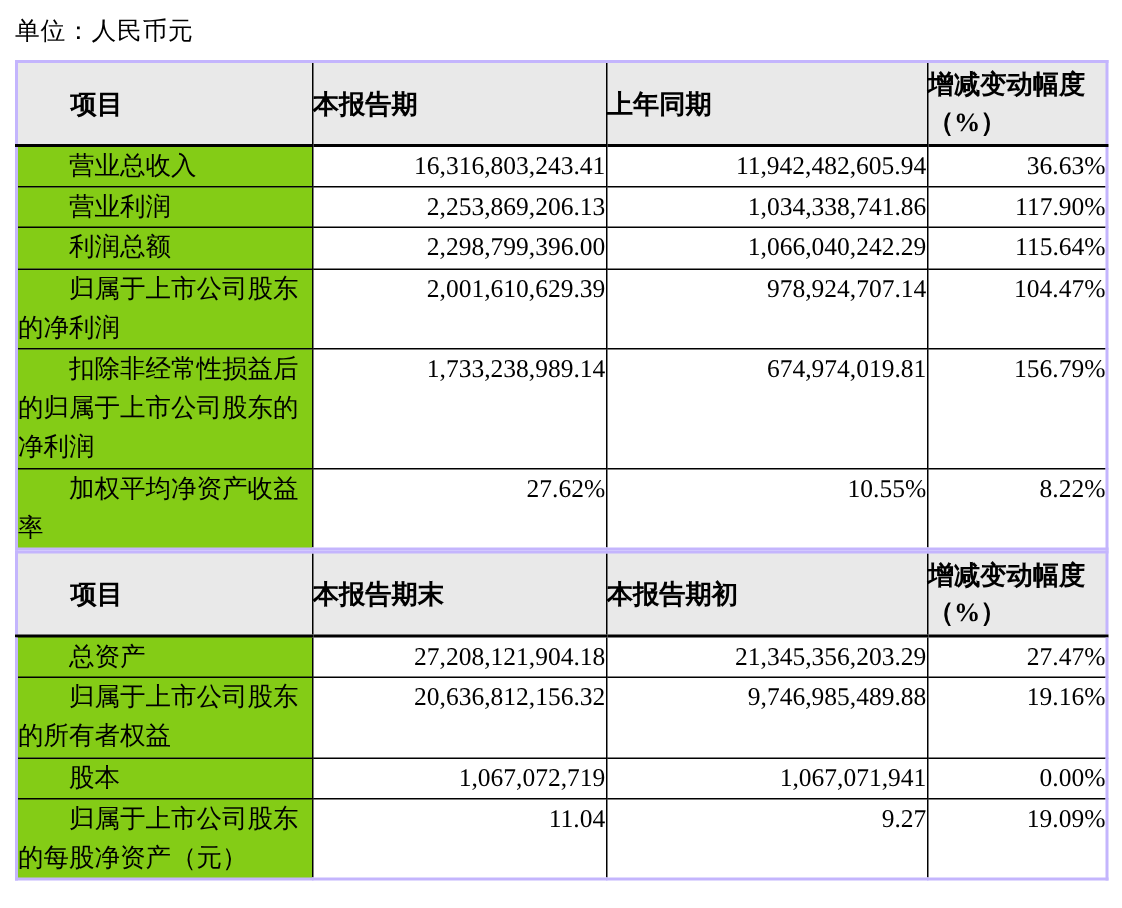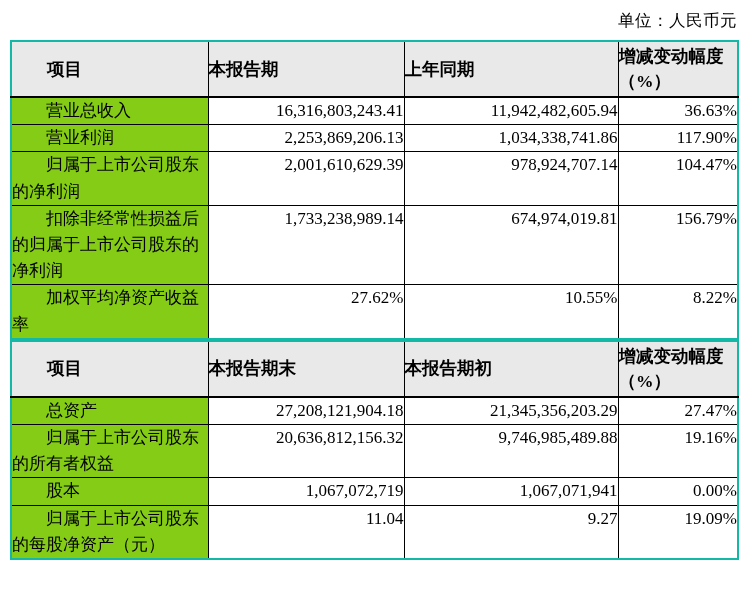--- a/index.html
+++ b/index.html
@@ -11,32 +11,31 @@
     overflow: hidden;
     font-family: "Liberation Serif", "DejaVu Serif", serif;
     color: #000000;
   }
   .page {
     box-sizing: border-box;
     width: 748px;
     padding: 8px 11px 0 10px;
   }
   .unit-line {
-    text-align: right;
     font-size: 16.5px;
     line-height: 26px;
     height: 26px;
     margin-bottom: 6px;
     letter-spacing: 0.5px;
   }
   table.fin {
     border-collapse: collapse;
     table-layout: fixed;
     width: 727px;
-    border: 2px solid #14b8a6;
+    border: 2px solid #c4b5fd;
   }
   table.fin th, table.fin td {
     border: 1px solid #000000;
     vertical-align: top;
     box-sizing: border-box;
     word-break: break-all;
   }
   col.c1 { width: 197px; }
   col.c2 { width: 196px; }
   col.c3 { width: 214px; }
@@ -119,20 +118,26 @@
         <td class="num">11,942,482,605.94</td>
         <td class="pct">36.63%</td>
       </tr>
       <tr>
         <td class="label">营业利润</td>
         <td class="num">2,253,869,206.13</td>
         <td class="num">1,034,338,741.86</td>
         <td class="pct">117.90%</td>
       </tr>
       <tr>
+        <td class="label">利润总额</td>
+        <td class="num">2,298,799,396.00</td>
+        <td class="num">1,066,040,242.29</td>
+        <td class="pct">115.64%</td>
+      </tr>
+      <tr>
         <td class="label">归属于上市公司股东的净利润</td>
         <td class="num">2,001,610,629.39</td>
         <td class="num">978,924,707.14</td>
         <td class="pct">104.47%</td>
       </tr>
       <tr>
         <td class="label">扣除非经常性损益后的归属于上市公司股东的净利润</td>
         <td class="num">1,733,238,989.14</td>
         <td class="num">674,974,019.81</td>
         <td class="pct">156.79%</td>

